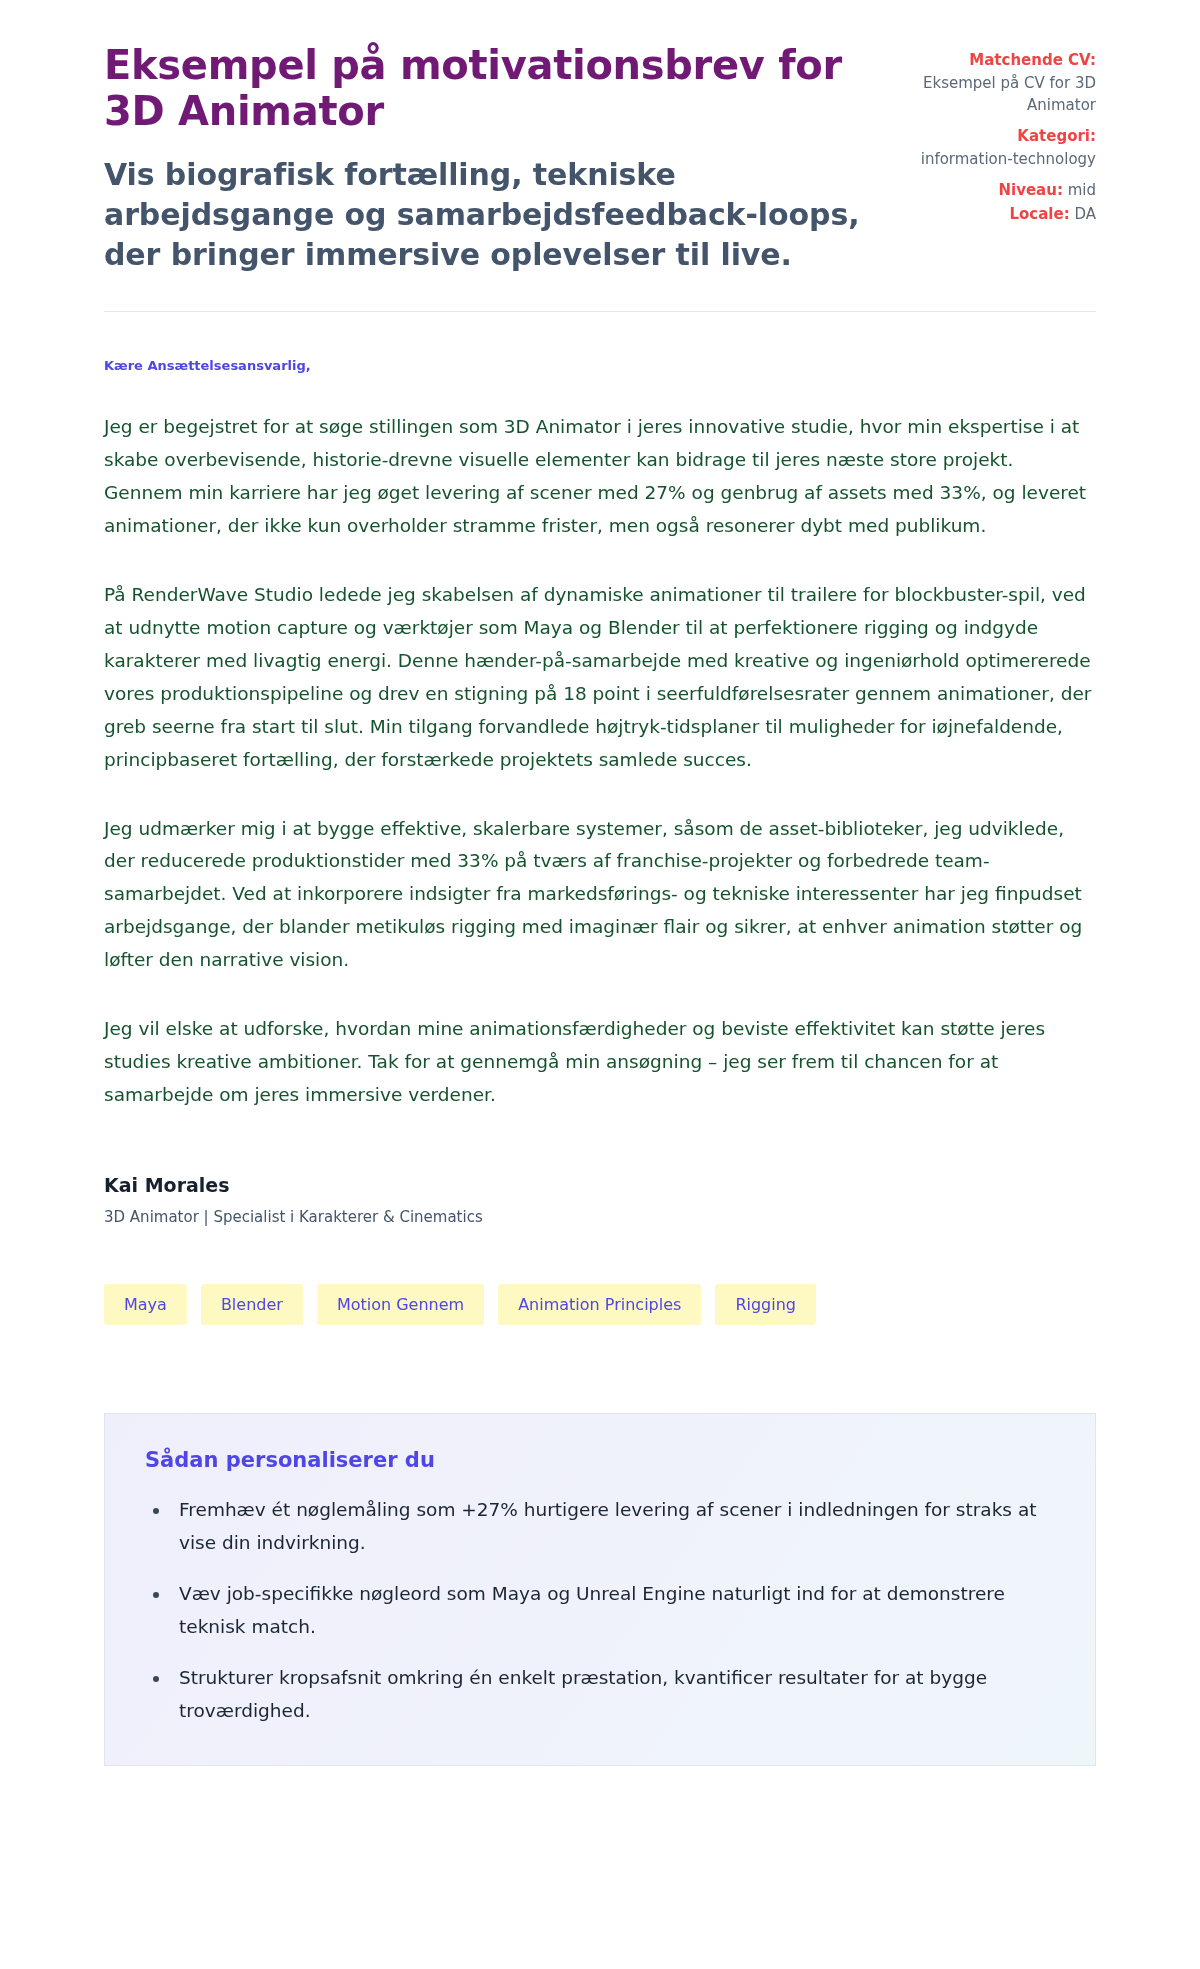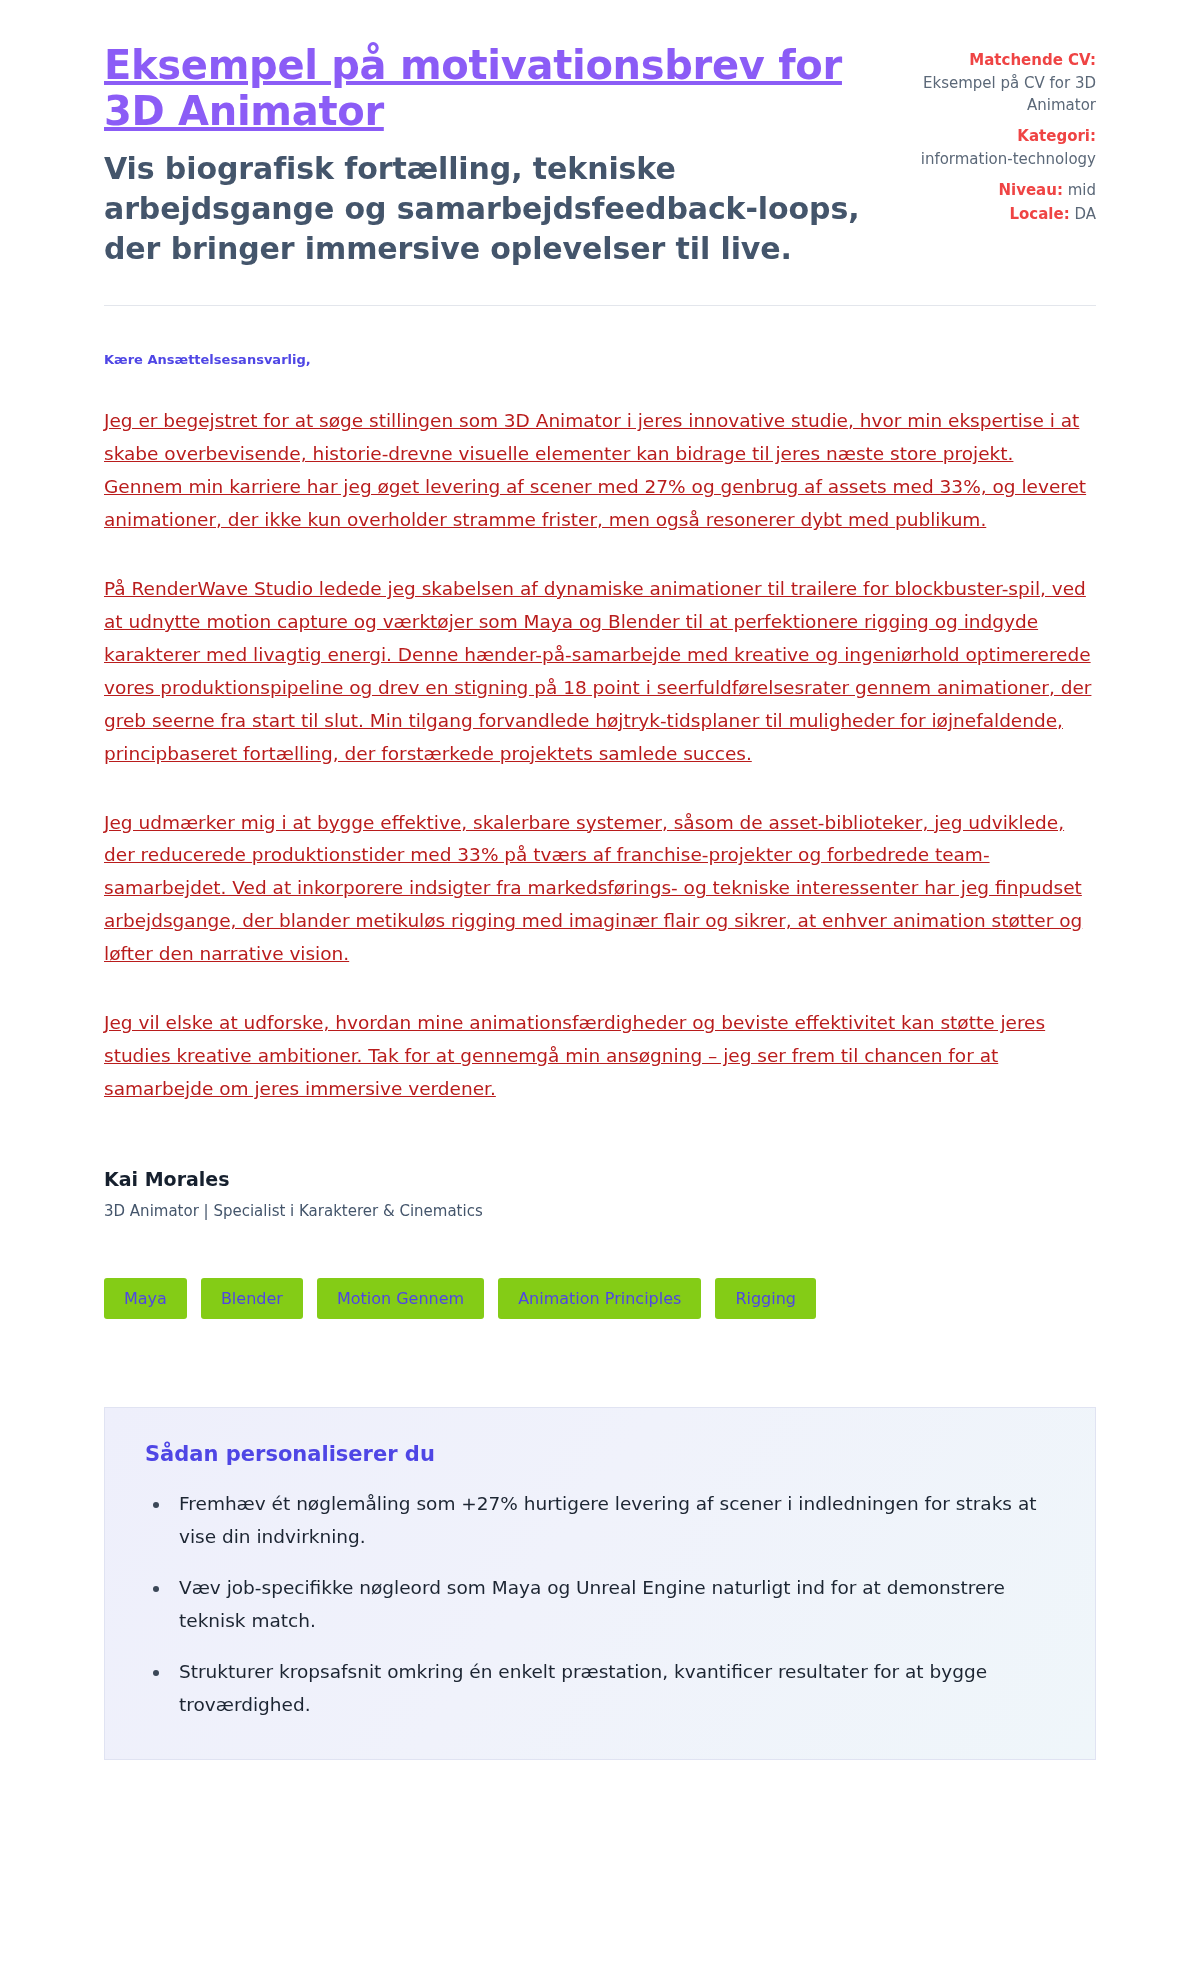--- a/index.html
+++ b/index.html
@@ -29,24 +29,23 @@
     gap: 40px;
     padding-bottom: 36px;
   }
   .header-left {
     max-width: 760px;
   }
   .doc-title {
     font-size: 40px;
     line-height: 1.16;
     font-weight: 700;
-    color: #8b5cf6;
-    margin: 0 0 14px 0;
+    color: #701a75;
+    margin: 0 0 20px 0;
     letter-spacing: -0.3px;
-    text-decoration: underline;
   }
   .doc-subtitle {
     font-size: 30px;
     line-height: 1.34;
     font-weight: 700;
     color: #44556b;
     margin: 0;
     letter-spacing: -0.1px;
   }
 
@@ -75,24 +74,23 @@
   
   .greeting {
     font-size: 13px;
     font-weight: 700;
     color: #4f46e5;
     margin: 0 0 38px 0;
   }
   .para {
     font-size: 18.5px;
     line-height: 1.78;
-    color: #b91c1c;
+    color: #14532d;
     margin: 0 0 36px 0;
     max-width: 1000px;
-    text-decoration: underline;
   }
 
   
   .signature {
     margin-top: 62px;
   }
   .sig-name {
     font-size: 19px;
     font-weight: 700;
     color: #16202e;
@@ -105,21 +103,21 @@
   }
 
   
   .tags {
     display: flex;
     flex-wrap: wrap;
     gap: 14px;
     margin-top: 58px;
   }
   .tag {
-    background: #84cc16;
+    background: #fef9c3;
     color: #4f46e5;
     font-size: 16px;
     padding: 11px 20px;
     border-radius: 3px;
     white-space: nowrap;
   }
 
   
   .tips {
     margin-top: 88px;

